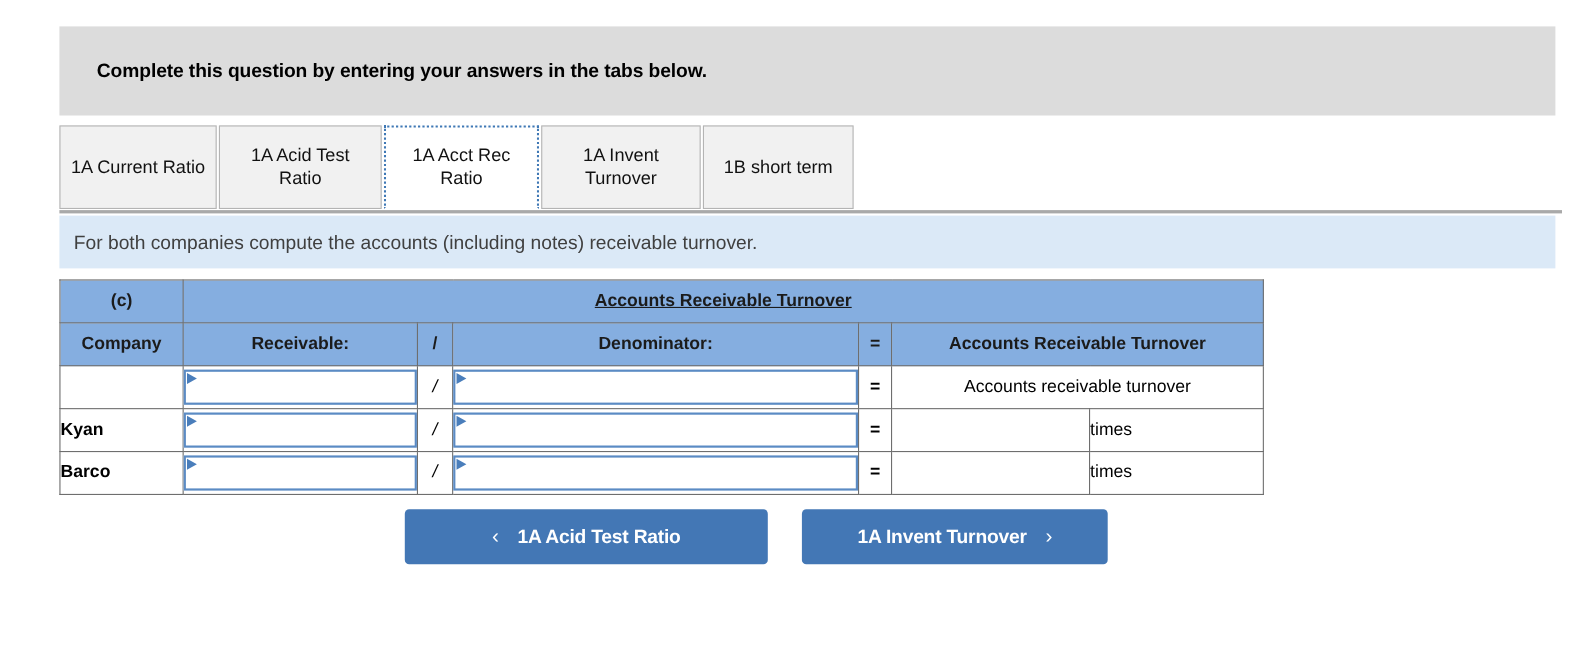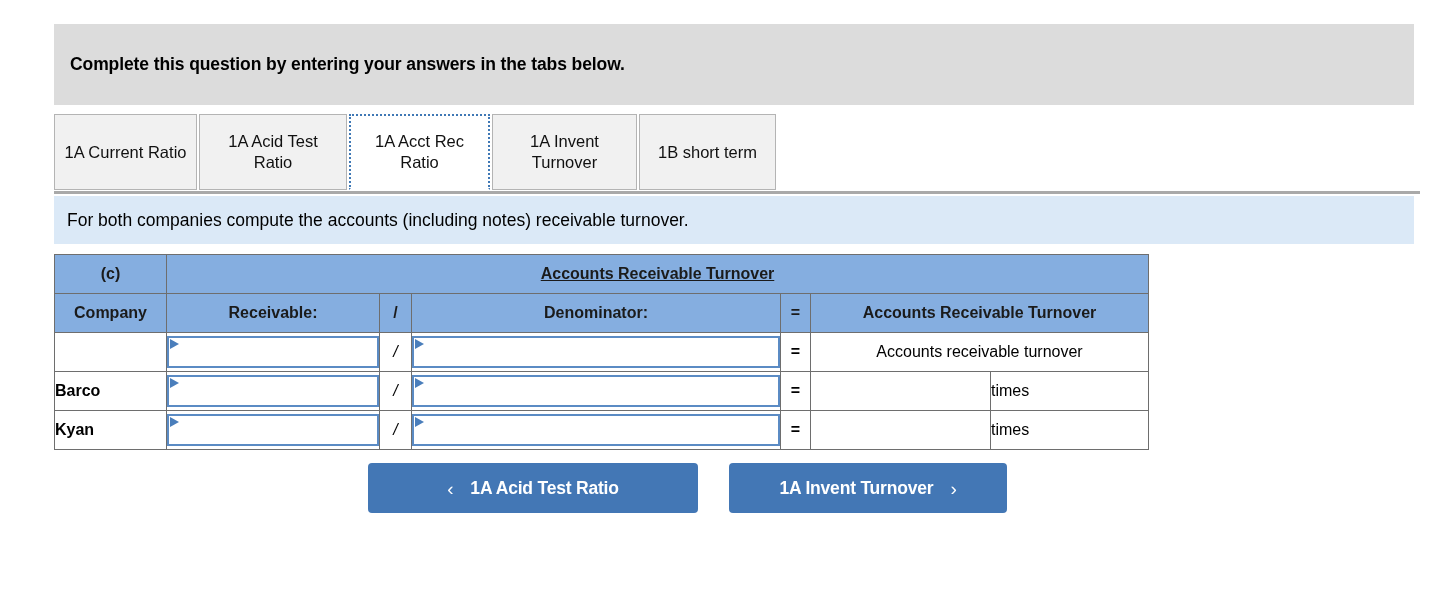--- a/index.html
+++ b/index.html
@@ -24,21 +24,21 @@
     top: 24px;
     width: 1360px;
     height: 81px;
     background: #dcdcdc;
     display: flex;
     align-items: center;
   }
   .instruction-banner .text {
     font-size: 17.5px;
     font-weight: bold;
-    padding-left: 16px;
+    padding-left: 34px;
     letter-spacing: -0.1px;
   }
 
   
   .tab-strip {
     position: absolute;
     left: 54px;
     top: 114px;
     width: 1366px;
     height: 80px;
@@ -88,21 +88,21 @@
     top: 196px;
     width: 1360px;
     height: 48px;
     background: #dbe9f7;
     display: flex;
     align-items: center;
   }
   .prompt-bar .text {
     font-size: 17.5px;
     padding-left: 13px;
-    color: #000000;
+    color: #404040;
   }
 
   
   .answer-table {
     position: absolute;
     left: 54px;
     top: 254px;
     width: 1094px;
     border-collapse: collapse;
     table-layout: fixed;
@@ -299,41 +299,41 @@
         <span class="field">
           <span class="marker"></span>
           <input type="text" value="" style="">
         </span>
       </td>
       <td class="cell-eq">=</td>
       <td class="cell-result-full" colspan="2">Accounts receivable turnover</td>
     </tr>
 
     <tr>
-      <td class="cell-company">Barco</td>
+      <td class="cell-company">Kyan</td>
       <td class="cell-input">
         <span class="field">
           <span class="marker"></span>
           <input type="text" value="" style="">
         </span>
       </td>
       <td class="cell-slash">/</td>
       <td class="cell-input">
         <span class="field">
           <span class="marker"></span>
           <input type="text" value="" style="">
         </span>
       </td>
       <td class="cell-eq">=</td>
       <td class="cell-result-blank"></td>
       <td class="cell-units">times</td>
     </tr>
 
     <tr>
-      <td class="cell-company">Kyan</td>
+      <td class="cell-company">Barco</td>
       <td class="cell-input">
         <span class="field">
           <span class="marker"></span>
           <input type="text" value="" style="">
         </span>
       </td>
       <td class="cell-slash">/</td>
       <td class="cell-input">
         <span class="field">
           <span class="marker"></span>

